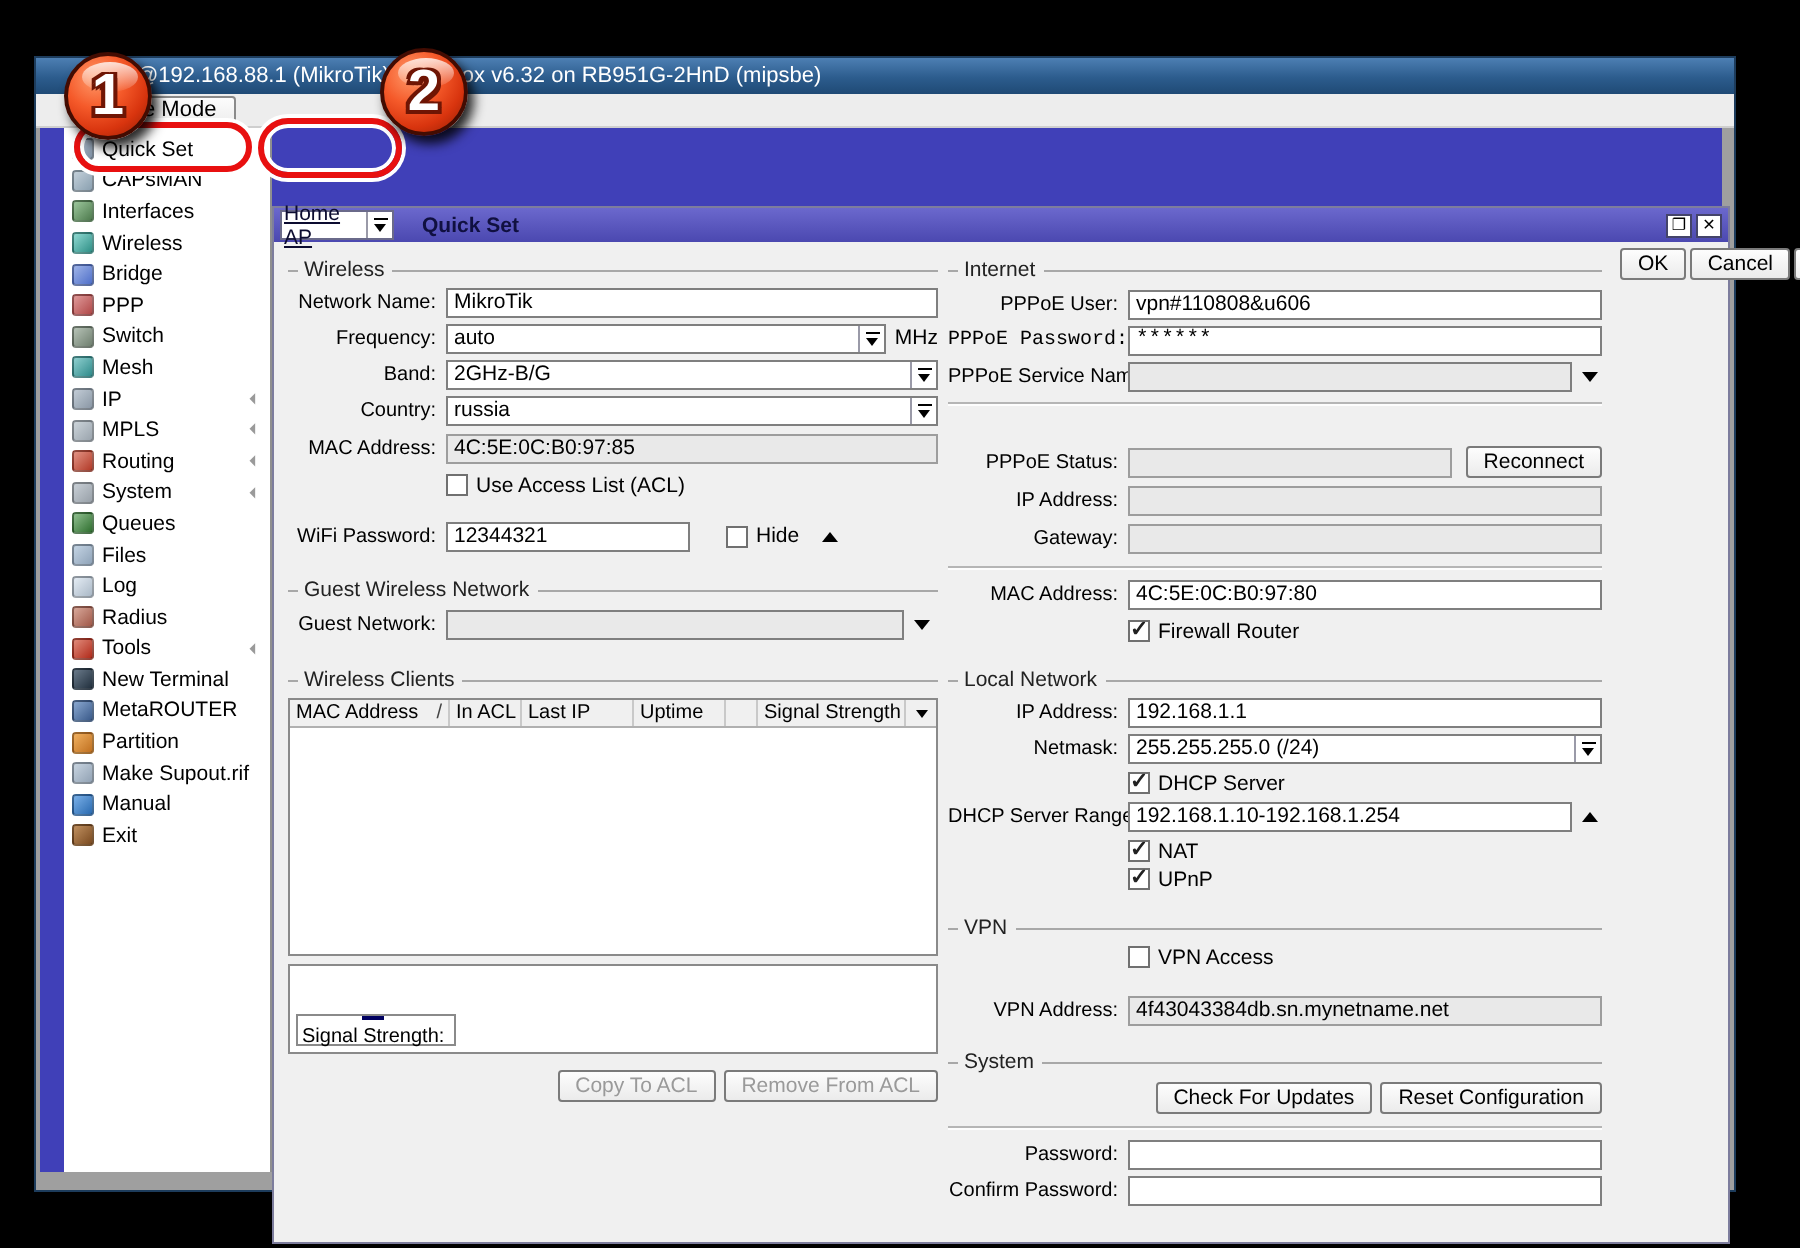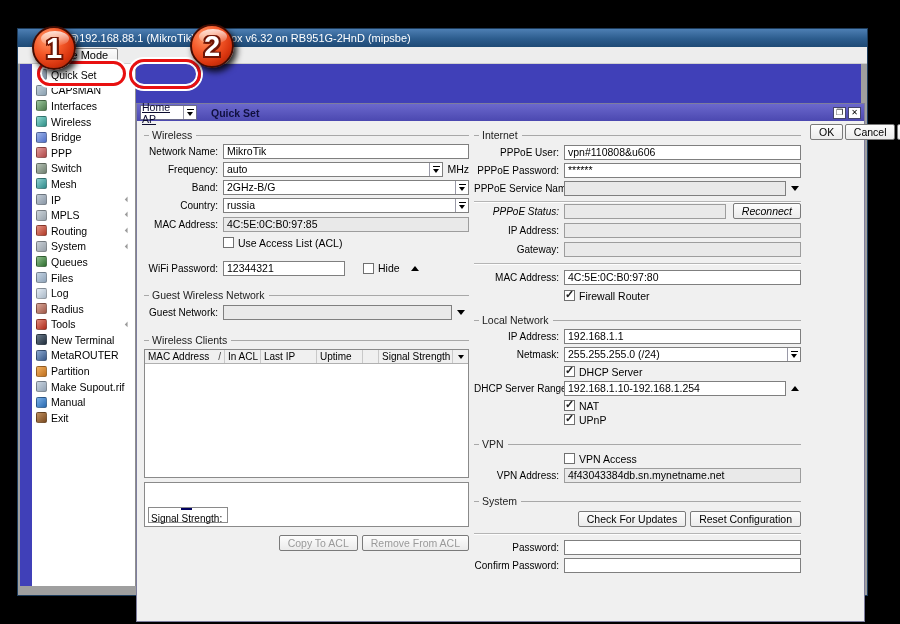--- a/index.html
+++ b/index.html
@@ -359,33 +359,33 @@
 
       <div class="col col-right">
         <div class="grp">
             <span class="gt">Internet</span>
           </div>
 
         <div class="row" style="margin-top:3px;">
           <span class="lbl">PPPoE User:</span>
           <div class="inp grow">vpn#110808&amp;u606</div>
         </div>
-        <div class="row" style="margin-top:2px;">
+        <div class="row" style="margin-top:2px;font-family:Liberation Mono, monospace;">
           <span class="lbl">PPPoE Password:</span>
           <div class="inp grow">******</div>
         </div>
         <div class="row" style="margin-top:2px;">
           <span class="lbl">PPPoE Service Name:</span>
           <div class="combo dis">
             <span class="cval"></span>
           </div>
           <span class="tri-down" style="margin-left:5px;margin-right:2px;"></span>
         </div>
         <div class="sep" style="margin-top:5px;"></div>
-        <div class="row" style="margin-top:0;font-style:italic;">
+        <div class="row" style="margin-top:20px;">
           <span class="lbl">PPPoE Status:</span>
           <div class="inp dis grow"></div>
           <span class="btn" style="margin-left:7px;">Reconnect</span>
         </div>
         <div class="row" style="margin-top:3px;">
           <span class="lbl">IP Address:</span>
           <div class="inp dis grow"></div>
         </div>
         <div class="row" style="margin-top:3px;">
           <span class="lbl">Gateway:</span>
@@ -440,21 +440,21 @@
         </div>
 
         <div class="grp" style="margin-top:12px;">
             <span class="gt">VPN</span>
           </div>
         <div class="row" style="margin-top:2px;height:13px;">
           <span class="lbl"></span>
           <span class="cb"></span>
           <span class="cblbl">VPN Access</span>
         </div>
-        <div class="row" style="margin-top:2px;">
+        <div class="row" style="margin-top:12px;">
           <span class="lbl">VPN Address:</span>
           <div class="inp dis grow">4f43043384db.sn.mynetname.net</div>
         </div>
 
         <div class="grp" style="margin-top:12px;">
             <span class="gt">System</span>
           </div>
         <div class="btnrow" style="margin-top:4px;">
           <span class="btn">Check For Updates</span>
           <span class="btn">Reset Configuration</span>

